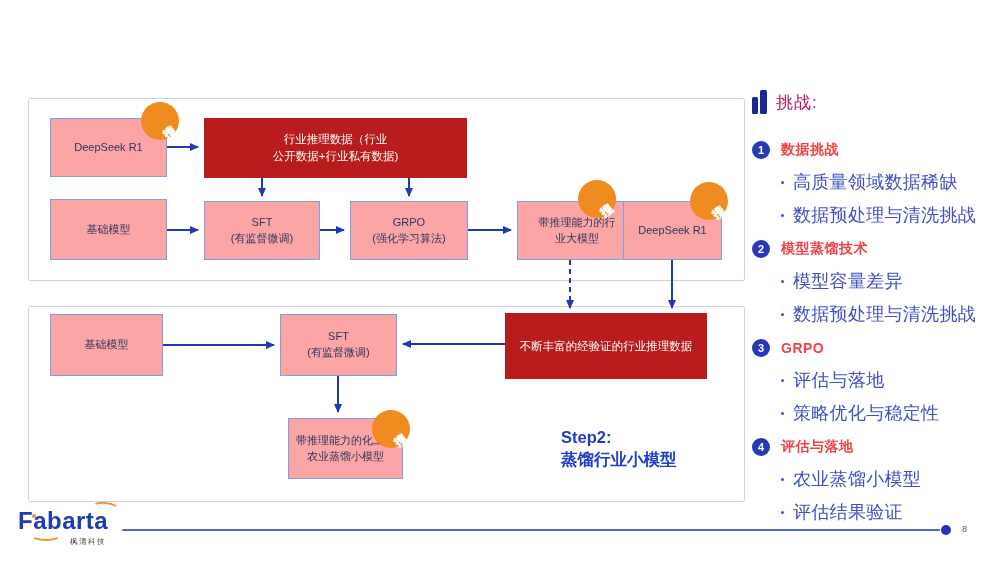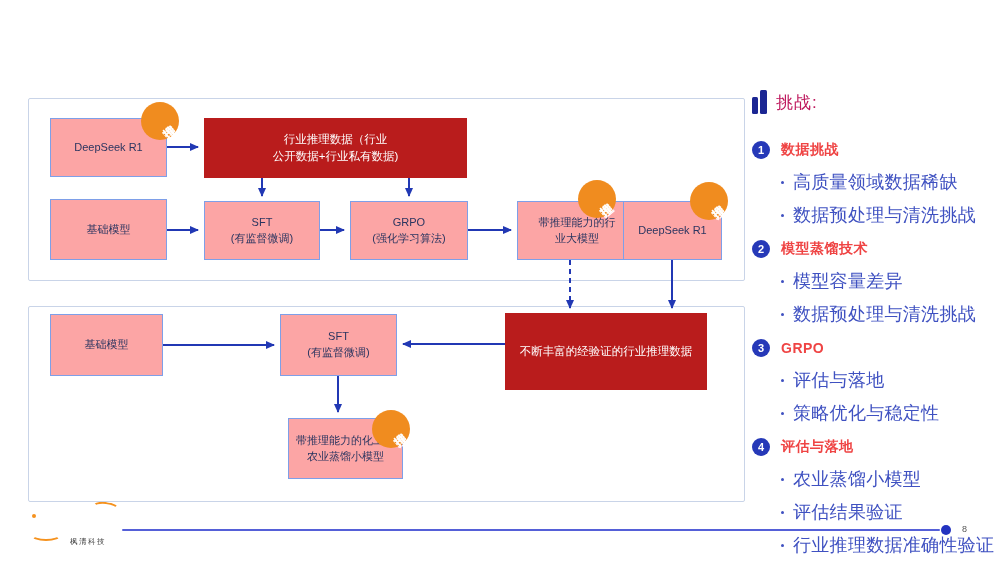--- a/index.html
+++ b/index.html
@@ -78,24 +78,26 @@
 (有监督微调)</div>
   <div class="box light" style="left:350px;top:201px;width:118px;height:59px;">GRPO
 (强化学习算法)</div>
   <div class="box light" style="left:517px;top:201px;width:120px;height:59px;">带推理能力的行
 业大模型</div>
   <div class="box light" style="left:623px;top:201px;width:99px;height:59px;">DeepSeek R1</div>
 
   <div class="box light" style="left:50px;top:314px;width:113px;height:62px;">基础模型</div>
   <div class="box light" style="left:280px;top:314px;width:117px;height:62px;">SFT
 (有监督微调)</div>
-  <div class="box blue" style="left:505px;top:313px;width:202px;height:77px;">不断丰富的经验证的行业推理数据</div>
+  <div class="box blue" style="left:505px;top:313px;width:202px;height:66px;">不断丰富的经验证的行业推理数据</div>
   <div class="box light" style="left:288px;top:418px;width:115px;height:61px;">带推理能力的化工和
 农业蒸馏小模型</div>
 
+  <div class="step-label" style="left:561px;top:426px;">Step2:
+蒸馏行业小模型</div>
 
   <svg class="arrows" width="1000" height="563" viewBox="0 0 1000 563">
     <defs>
       <marker id="ah" markerUnits="userSpaceOnUse" markerWidth="10" markerHeight="9" refX="8" refY="4" orient="auto">
         <path d="M0,0 L9,4 L0,8 Z" fill="#2138b4"></path>
       </marker>
     </defs>
     <g stroke="#2138b4" stroke-width="2" fill="none">
       <line x1="167" y1="147" x2="198" y2="147" marker-end="url(#ah)"></line>
       <line x1="262" y1="178" x2="262" y2="196" marker-end="url(#ah)"></line>
@@ -184,28 +186,25 @@
         <span class="section-title">评估与落地</span>
       </div>
       <div class="bullet-row">
           <span class="bullet-dot"></span>
           <span class="bullet-text">农业蒸馏小模型</span>
         </div>
       <div class="bullet-row">
           <span class="bullet-dot"></span>
           <span class="bullet-text">评估结果验证</span>
         </div>
-      <div class="bullet-row">
-          <span class="bullet-dot"></span>
-          <span class="bullet-text">行业推理数据准确性验证</span>
-        </div>
     </div>
   </div>
 
   <div class="footer-logo">
+    <span class="logo-text">Fabarta</span>
     <span class="logo-dot"></span>
     <span class="logo-arc-top"></span>
     <span class="logo-arc-bottom"></span>
     <span class="logo-subtext">枫清科技</span>
   </div>
   <div class="footer-line"></div>
   <div class="footer-dot"></div>
   <div class="page-number">8</div>
 
 </div>

